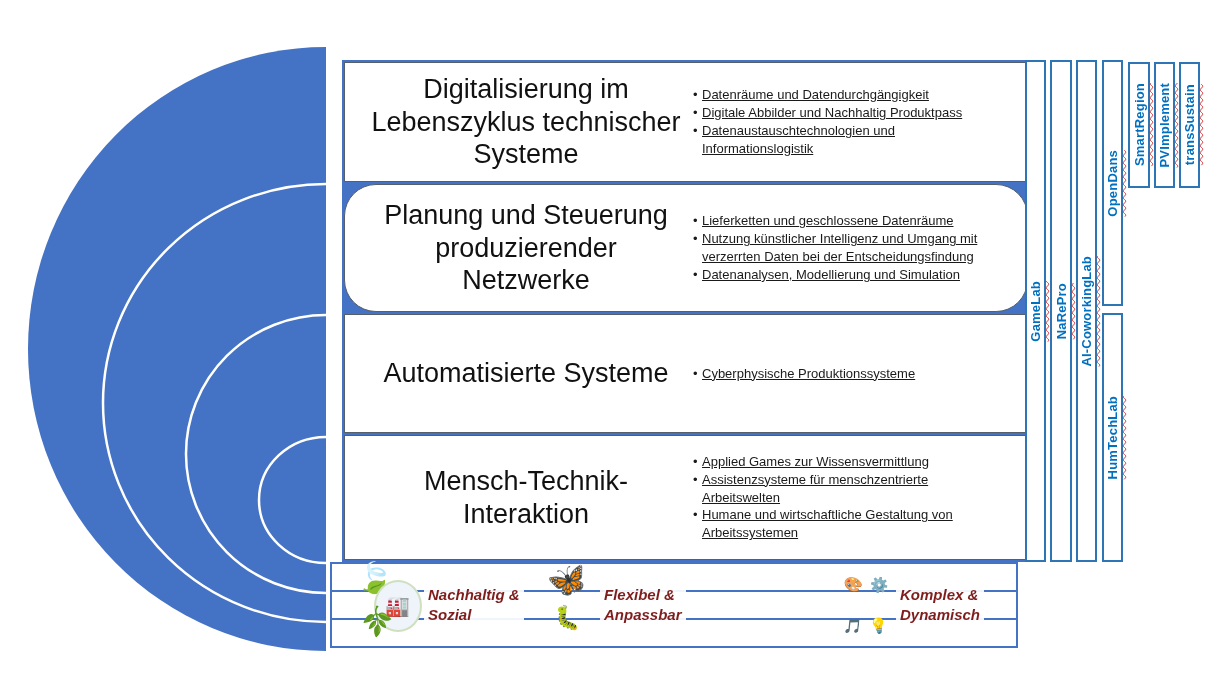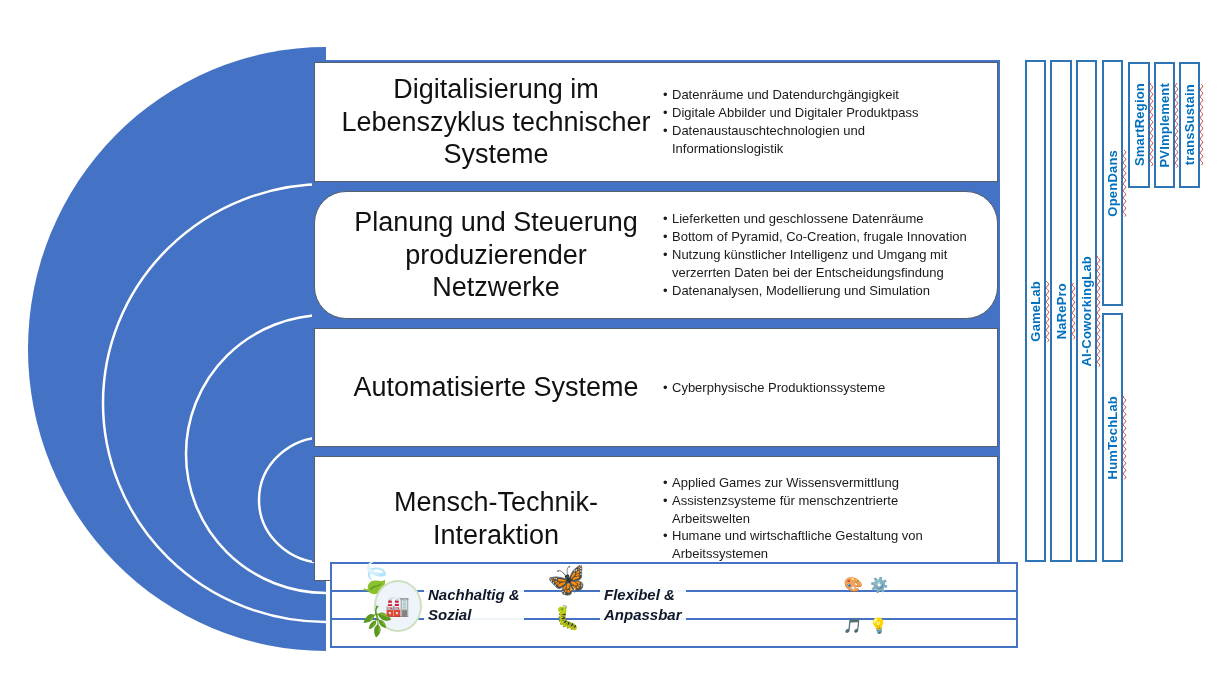--- a/index.html
+++ b/index.html
@@ -4,49 +4,49 @@
 <style>
   html,body{margin:0;padding:0;background:#fff;}
   .stage{
     position:relative;width:1218px;height:694px;overflow:hidden;background:#fff;
     font-family:"Liberation Sans","DejaVu Sans",sans-serif;color:#1a1a1a;
   }
   
   .rings{position:absolute;left:0;top:0;}
   
   .rows{
-    position:absolute;left:312px;top:60px;width:688px;height:502px;
+    position:absolute;left:342px;top:60px;width:688px;height:502px;
     background:#4472C4;border:2px solid #4472C4;box-sizing:border-box;
-    display:flex;flex-direction:column;gap:9px;
+    display:flex;flex-direction:column;gap:2px;
   }
   .row{
     position:relative;background:#fff;border:1px solid #55606c;box-sizing:border-box;
     display:flex;align-items:center;
   }
   .row-title{
     position:absolute;left:14px;width:334px;text-align:center;
     font-size:27px;line-height:1.22;color:#111;white-space:pre-line;font-weight:400;
   }
   .row-bullets{
     margin:0 0 0 348px;padding:0;list-style:none;width:338px;
-    font-size:13px;line-height:1.38;color:#1a1a1a;
+    font-size:13px;line-height:1.38;color:#1a1a1a;text-decoration:underline;
   }
   .row-bullets li{position:relative;padding-left:9px;white-space:pre-line;}
   .row-bullets li::before{content:"\2022";position:absolute;left:0;top:0;}
   
   .band{
     position:absolute;left:330px;top:562px;width:688px;height:86px;
     background:#4472C4;border:2px solid #4472C4;box-sizing:border-box;
     display:flex;flex-direction:column;gap:2px;
   }
   .thin-row{background:#fff;flex:1 1 0;}
   .band-groups{position:absolute;left:330px;top:562px;width:688px;height:86px;}
   .group{position:absolute;top:0;height:86px;display:flex;align-items:center;gap:4px;}
   .group-label{
-    font-size:15px;font-weight:bold;font-style:italic;color:#0f172a;
+    font-size:15px;font-weight:bold;font-style:italic;color:#7f1d1d;
     white-space:pre-line;line-height:1.35;background:rgba(255,255,255,.92);padding:1px 4px;
   }
   .icon-eco{position:relative;width:62px;height:82px;flex:0 0 auto;}
   .icon-eco .leaf{position:absolute;left:-2px;top:-4px;font-size:30px;}
   .icon-eco .leaf2{position:absolute;left:6px;top:44px;font-size:22px;transform:rotate(140deg);}
   .icon-eco .eco-circle{
     position:absolute;left:16px;top:16px;width:44px;height:48px;border-radius:50%;
     background:#eef4fa;border:2px solid #cfe0c0;display:flex;align-items:center;justify-content:center;
     font-size:20px;
   }
@@ -86,33 +86,32 @@
   </svg>
 
   <div class="rows">
 
     <section class="row" style="flex:0 0 120px;">
       <h2 class="row-title">Digitalisierung im
 Lebenszyklus technischer
 Systeme</h2>
       <ul class="row-bullets">
         <li>Datenräume und Datendurchgängigkeit</li>
-        <li>Digitale Abbilder und Digitaler Produktpass</li>
+        <li>Digitale Abbilder und Nachhaltig Produktpass</li>
         <li>Datenaustauschtechnologien und
 Informationslogistik</li>
       </ul>
     </section>
 
     <section class="row" style="flex:0 0 128px;border-radius:32px;">
       <h2 class="row-title">Planung und Steuerung
 produzierender
 Netzwerke</h2>
       <ul class="row-bullets">
         <li>Lieferketten und geschlossene Datenräume</li>
-        <li>Bottom of Pyramid, Co-Creation, frugale Innovation</li>
         <li>Nutzung künstlicher Intelligenz und Umgang mit
 verzerrten Daten bei der Entscheidungsfindung</li>
         <li>Datenanalysen, Modellierung und Simulation</li>
       </ul>
     </section>
 
     <section class="row" style="flex:0 0 119px;">
       <h2 class="row-title">Automatisierte Systeme</h2>
       <ul class="row-bullets">
         <li>Cyberphysische Produktionssysteme</li>
@@ -156,20 +155,22 @@
       <span class="group-label">Flexibel &amp;
 Anpassbar</span>
     </div>
     <div class="group" style="left:510px;">
       <span class="icon-collage">
         <span>🎨</span>
         <span>⚙️</span>
         <span>🎵</span>
         <span>💡</span>
       </span>
+      <span class="group-label">Komplex &amp;
+Dynamisch</span>
     </div>
   </div>
 
   <div class="vcol" style="left:1025px;top:60px;width:21px;height:502px;">
     <span class="vlabel">GameLab</span>
   </div>
   <div class="vcol" style="left:1050px;top:60px;width:22px;height:502px;">
     <span class="vlabel">NaRePro</span>
   </div>
   <div class="vcol" style="left:1076px;top:60px;width:21px;height:502px;">

